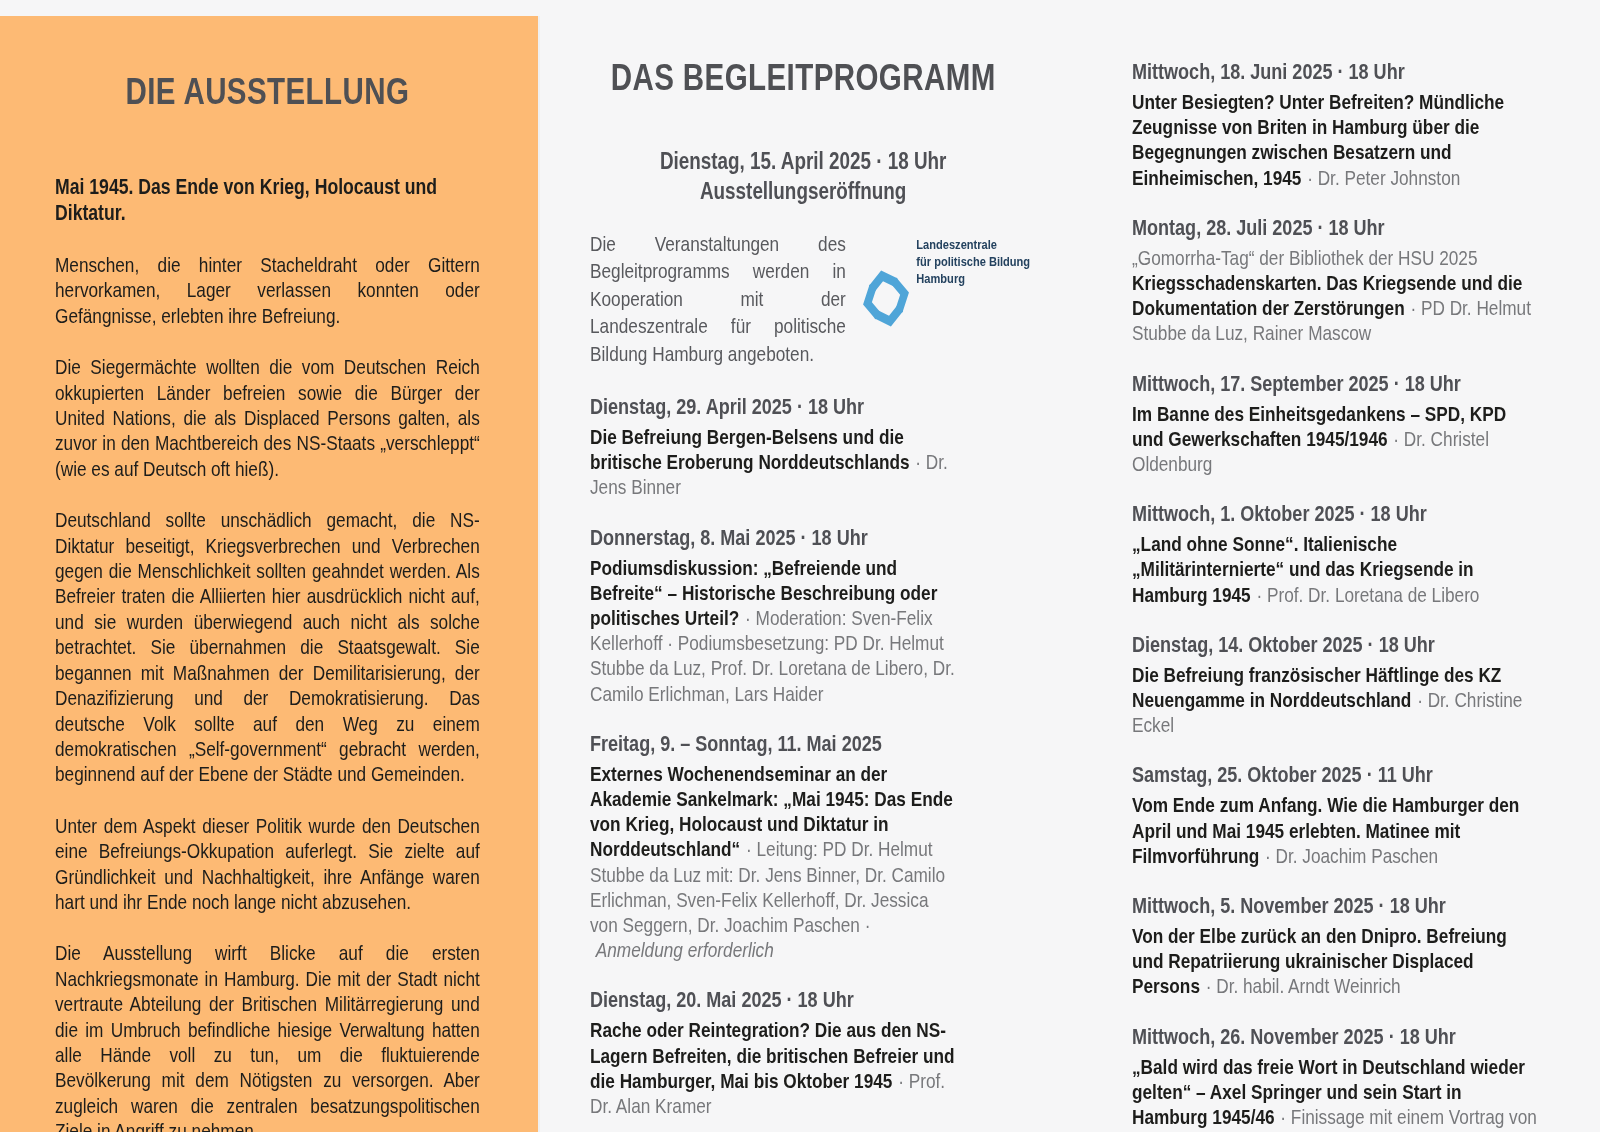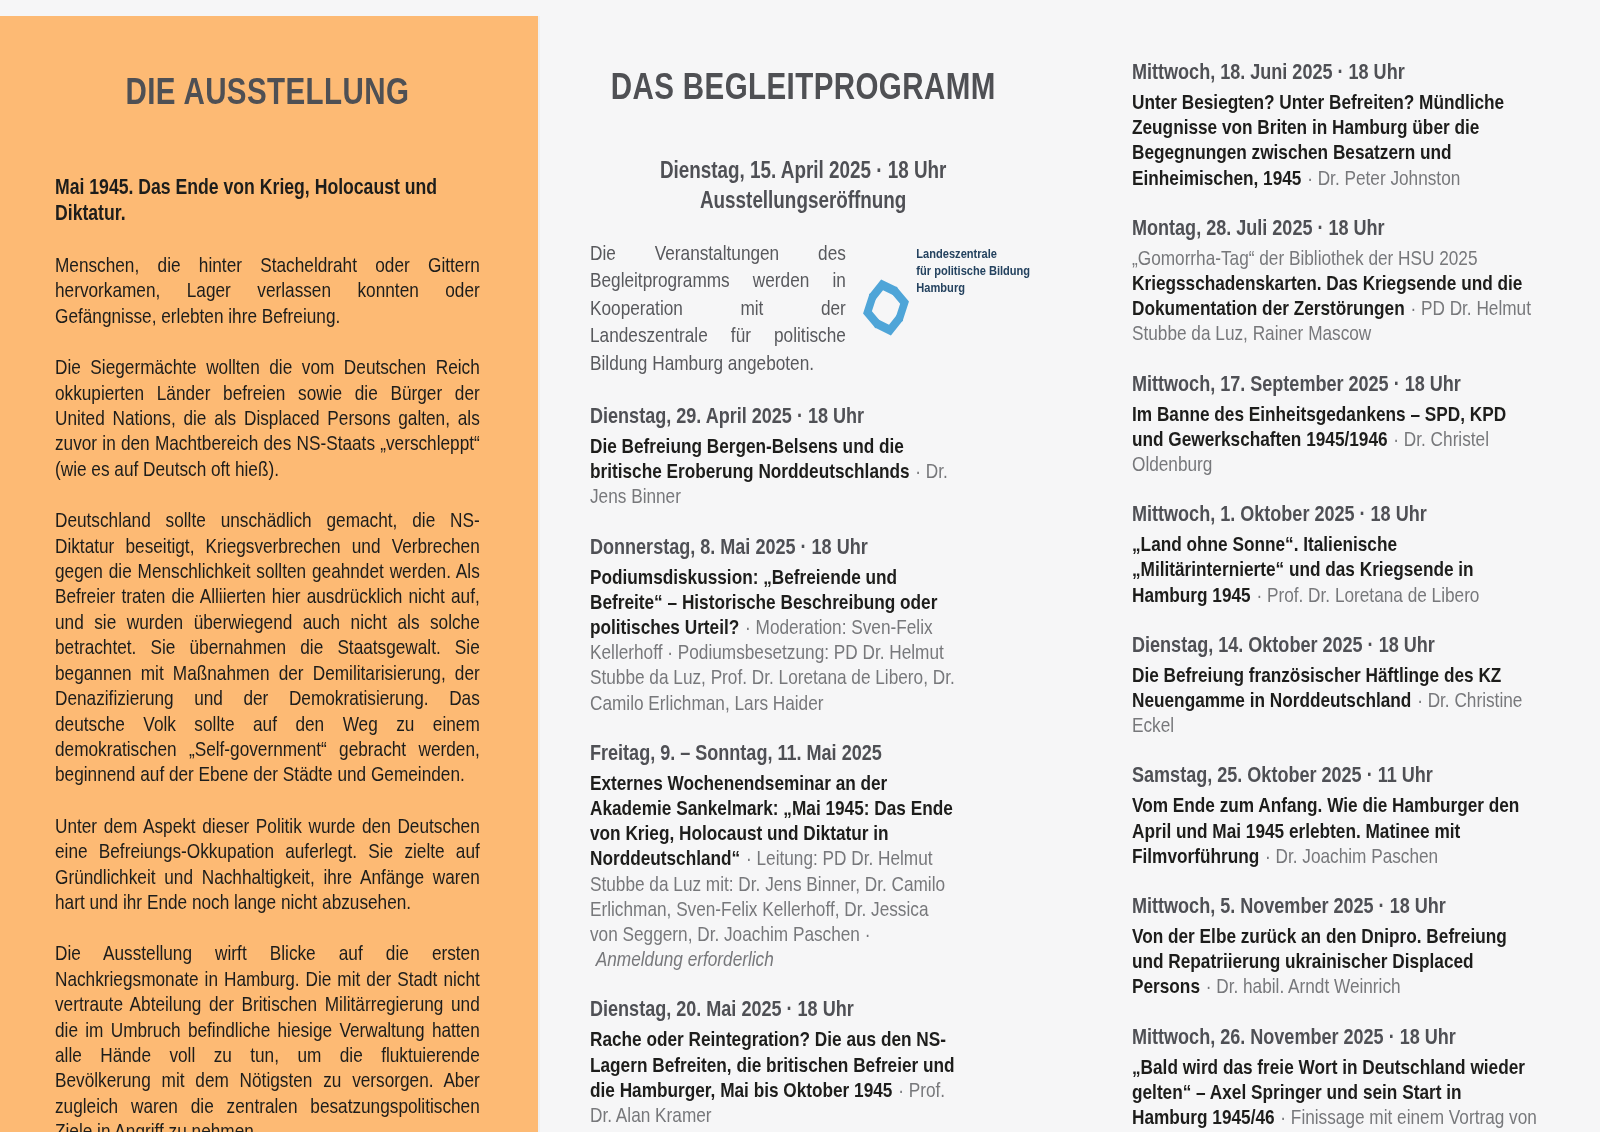--- a/index.html
+++ b/index.html
@@ -7,21 +7,21 @@
 
   .left-panel{position:absolute;left:0;top:16px;width:538px;height:1132px;background:#fdba74;border-right:2px solid #eef0f2;}
 
   .scale-wrap{transform:scaleX(0.82);transform-origin:0 0;}
 
   .left-wrap{position:absolute;left:55px;top:56px;width:518px;}
   .big-title{margin:0;font-size:36px;line-height:40px;font-weight:bold;color:#4f5054;text-align:center;letter-spacing:0.5px;}
   .lede{margin:62px 0 0;font-size:21.5px;line-height:26px;font-weight:bold;color:#1d1d1b;}
   .body-par{margin:26px 0 0;font-size:21px;line-height:25.4px;color:#1d1d1b;text-align:justify;}
 
-  .col-mid{position:absolute;left:590px;top:67px;width:540px;}
+  .col-mid{position:absolute;left:590px;top:58px;width:540px;}
   .mid-title{width:520px;}
   .opening{width:520px;margin-top:48px;text-align:center;}
   .opening-date,.opening-title{font-size:23px;line-height:30px;font-weight:bold;color:#4f5055;}
   .intro-row{display:flex;align-items:flex-start;width:545px;margin-top:24px;}
   .intro{width:312px;margin:0;font-size:21px;line-height:27.4px;color:#58595d;text-align:justify;}
   .logo{position:relative;width:215px;height:100px;margin-left:14px;margin-top:4px;}
   .logo-text{position:absolute;left:72px;top:2px;font-size:13.5px;line-height:17px;font-weight:bold;color:#24425f;}
   .logo-icon{position:absolute;left:-4px;top:30px;width:78px;height:66px;}
 
   .col-right{position:absolute;left:1132px;top:58px;width:500px;}

